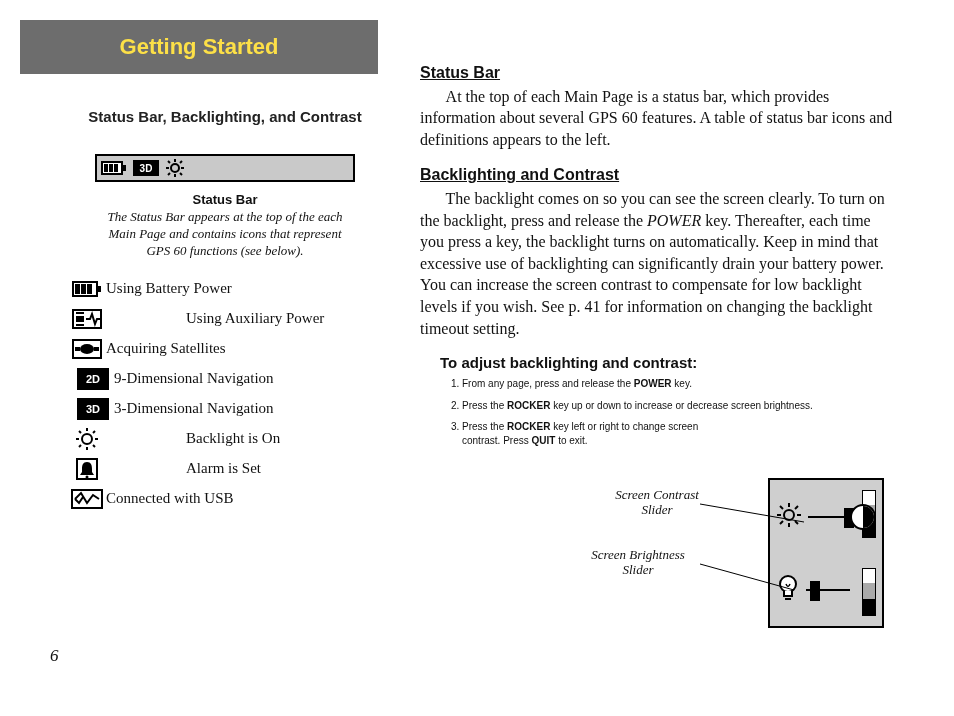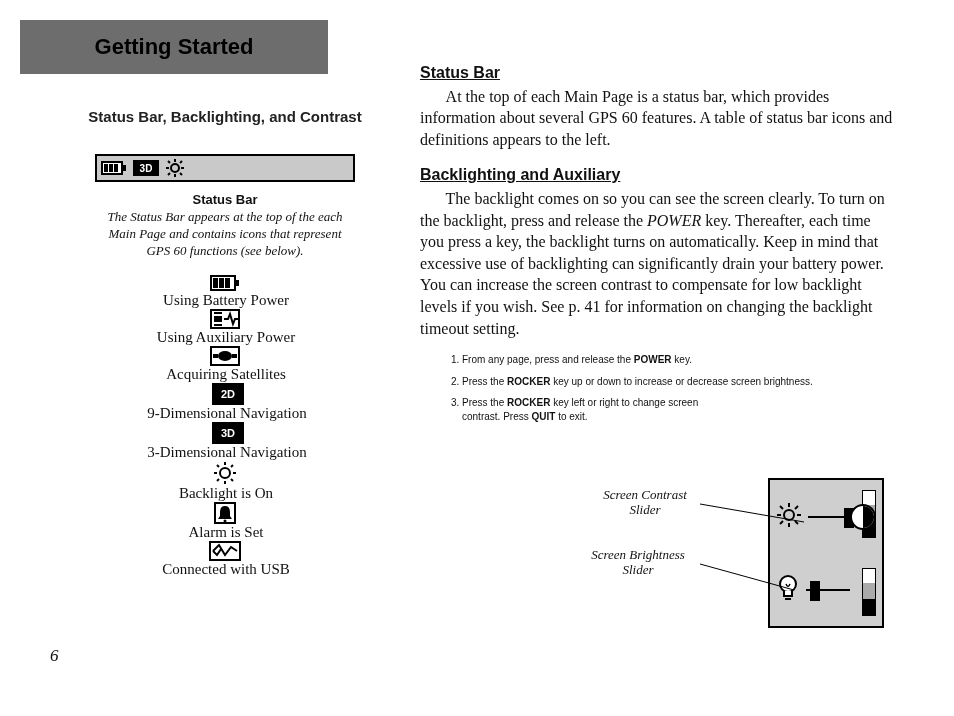--- a/index.html
+++ b/index.html
@@ -22,27 +22,27 @@
     height: 100%;
   }
   
   .leftcol {
     width: 370px;
     flex: 0 0 370px;
     position: relative;
   }
   .chapter-bar {
     background: #6d6d6d;
-    color: #000000;
+    color: #fde047;
     font-family: "Trebuchet MS", "Segoe UI", Arial, sans-serif;
     font-weight: 700;
     font-size: 22px;
     text-align: center;
     padding: 14px 0 14px 0;
-    width: 308px;
+    width: 358px;
     margin-left: 0;
   }
   .left-inner {
     padding-left: 50px;
     padding-right: 10px;
   }
   .section-title {
     margin-top: 34px;
     font-family: "Trebuchet MS", "Segoe UI", Arial, sans-serif;
     font-weight: 700;
@@ -86,21 +86,20 @@
   }
   .icon-list {
     margin-top: 14px;
     font-size: 15px;
     font-family: "Times New Roman", Times, serif;
   }
   .icon-row {
     display: flex;
     align-items: center;
     min-height: 30px;
-    flex-direction: column;
   }
   .icon-row .indent { width: 80px; }
   .icon-row .cell-icon {
     width: 34px;
     display: flex;
     justify-content: center;
   }
   .icon-row .label {
     margin-left: 2px;
   }
@@ -376,25 +375,26 @@
           </div>
       </div>
 
       <div class="page-number">6</div>
     </div>
 
     <div class="rightcol">
       <div class="subhead">Status Bar</div>
       <div class="para">At the top of each Main Page is a status bar, which provides information about several GPS 60 features. A table of status bar icons and definitions appears to the left.</div>
 
-      <div class="subhead">Backlighting and Auxiliary</div>
+      <div class="subhead">Backlighting and Contrast</div>
       <div class="para">
         <span>The backlight comes on so you can see the screen clearly. To turn on the backlight, press and release the </span><span class="kw-it">POWER</span><span> key. Thereafter, each time you press a key, the backlight turns on automatically. Keep in mind that excessive use of backlighting can significantly drain your battery power. You can increase the screen contrast to compensate for low backlight levels if you wish. See p. 41 for information on changing the backlight timeout setting.</span>
       </div>
 
+      <div class="procedure-head">To adjust backlighting and contrast:</div>
       <ol class="steps">
         <li>
           <span>From any page, press and release the </span><b>POWER</b><span> key.</span>
         </li>
         <li>
           <span>Press the </span><b>ROCKER</b><span> key up or down to increase or decrease screen brightness.</span>
         </li>
         <li style="padding-right:180px;">
           <span>Press the </span><b>ROCKER</b><span> key left or right to change screen contrast. Press </span><b>QUIT</b><span> to exit.</span>
         </li>
@@ -436,21 +436,21 @@
               <path d="M10 11 Q12 16 14 11" fill="none" stroke="#000" stroke-width="1.5"></path>
             </svg>
         </span>
         <div class="track">
             <div class="thumb" style="left:4px;"></div>
           </div>
         <span style="width:22px;"></span>
       </div>
     </div>
 
-    <div class="callout" style="left:6px; top:10px; width:110px;">Screen Contrast Slider</div>
+    <div class="callout" style="left:18px; top:10px; width:110px;">Screen Contrast Slider</div>
     <div class="callout" style="left:-6px; top:70px; width:120px;">Screen Brightness Slider</div>
 
     <svg class="leader" style="left:0;top:0;" width="300" height="160">
       <line x1="116" y1="26" x2="220" y2="44" stroke-width="1"></line>
       <line x1="116" y1="86" x2="210" y2="112" stroke-width="1"></line>
     </svg>
   </div>
 </div>
 
 </body></html>

